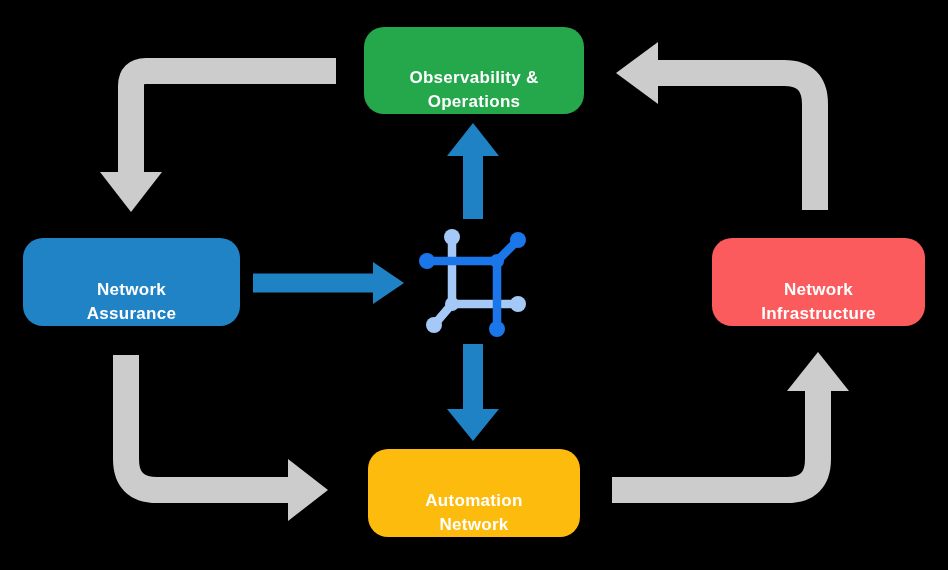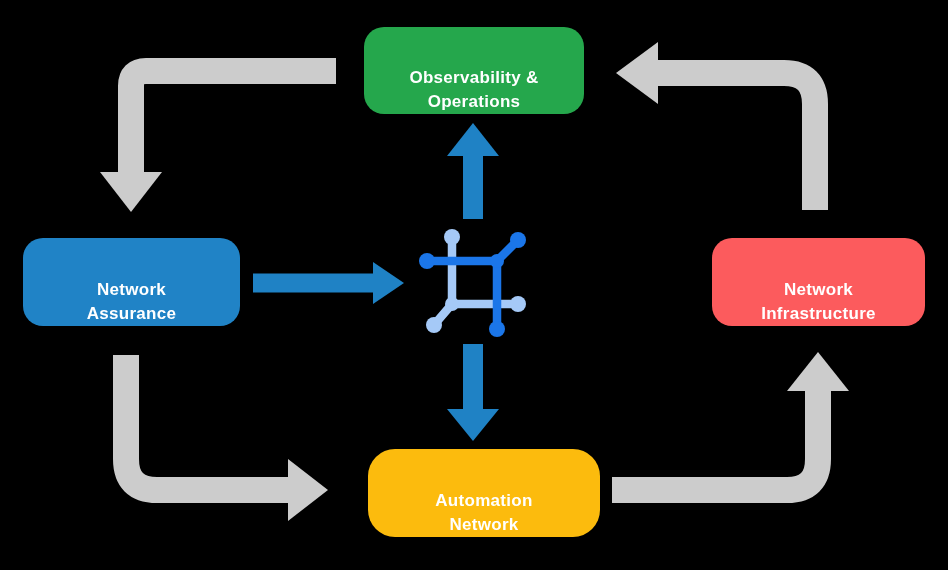--- a/index.html
+++ b/index.html
@@ -17,21 +17,21 @@
     display:flex; flex-direction:column;
     align-items:center; justify-content:flex-end;
     color:#ffffff;
     font-size:17px; font-weight:600;
     line-height:24px; letter-spacing:0.3px;
     text-align:center;
   }
   .node-observability   { left:364px; top:27px;  width:220px; height:87px; background:#25A74C; }
   .node-operations      { left:23px;  top:238px; width:217px; height:88px; background:#2083C6; }
   .node-infrastructure  { left:712px; top:238px; width:213px; height:88px; background:#FC5B5D; }
-  .node-automation      { left:368px; top:449px; width:232px; height:88px; background:#FCBB0D;border-radius:27px; }
+  .node-automation      { left:368px; top:449px; width:212px; height:88px; background:#FCBB0D; }
   .gray-arrow  { stroke:#CCCCCC; stroke-width:26; fill:none; }
   .gray-head   { fill:#CCCCCC; }
   .blue-arrow  { stroke:#1F82C5; fill:none; }
   .blue-head   { fill:#1F82C5; }
   .icon-dark   { stroke:#1B76E9; }
   .icon-light  { stroke:#A5C9F7; }
   .icon-dark-f { fill:#1B76E9; }
   .icon-light-f{ fill:#A5C9F7; }
 </style>
 </head>

